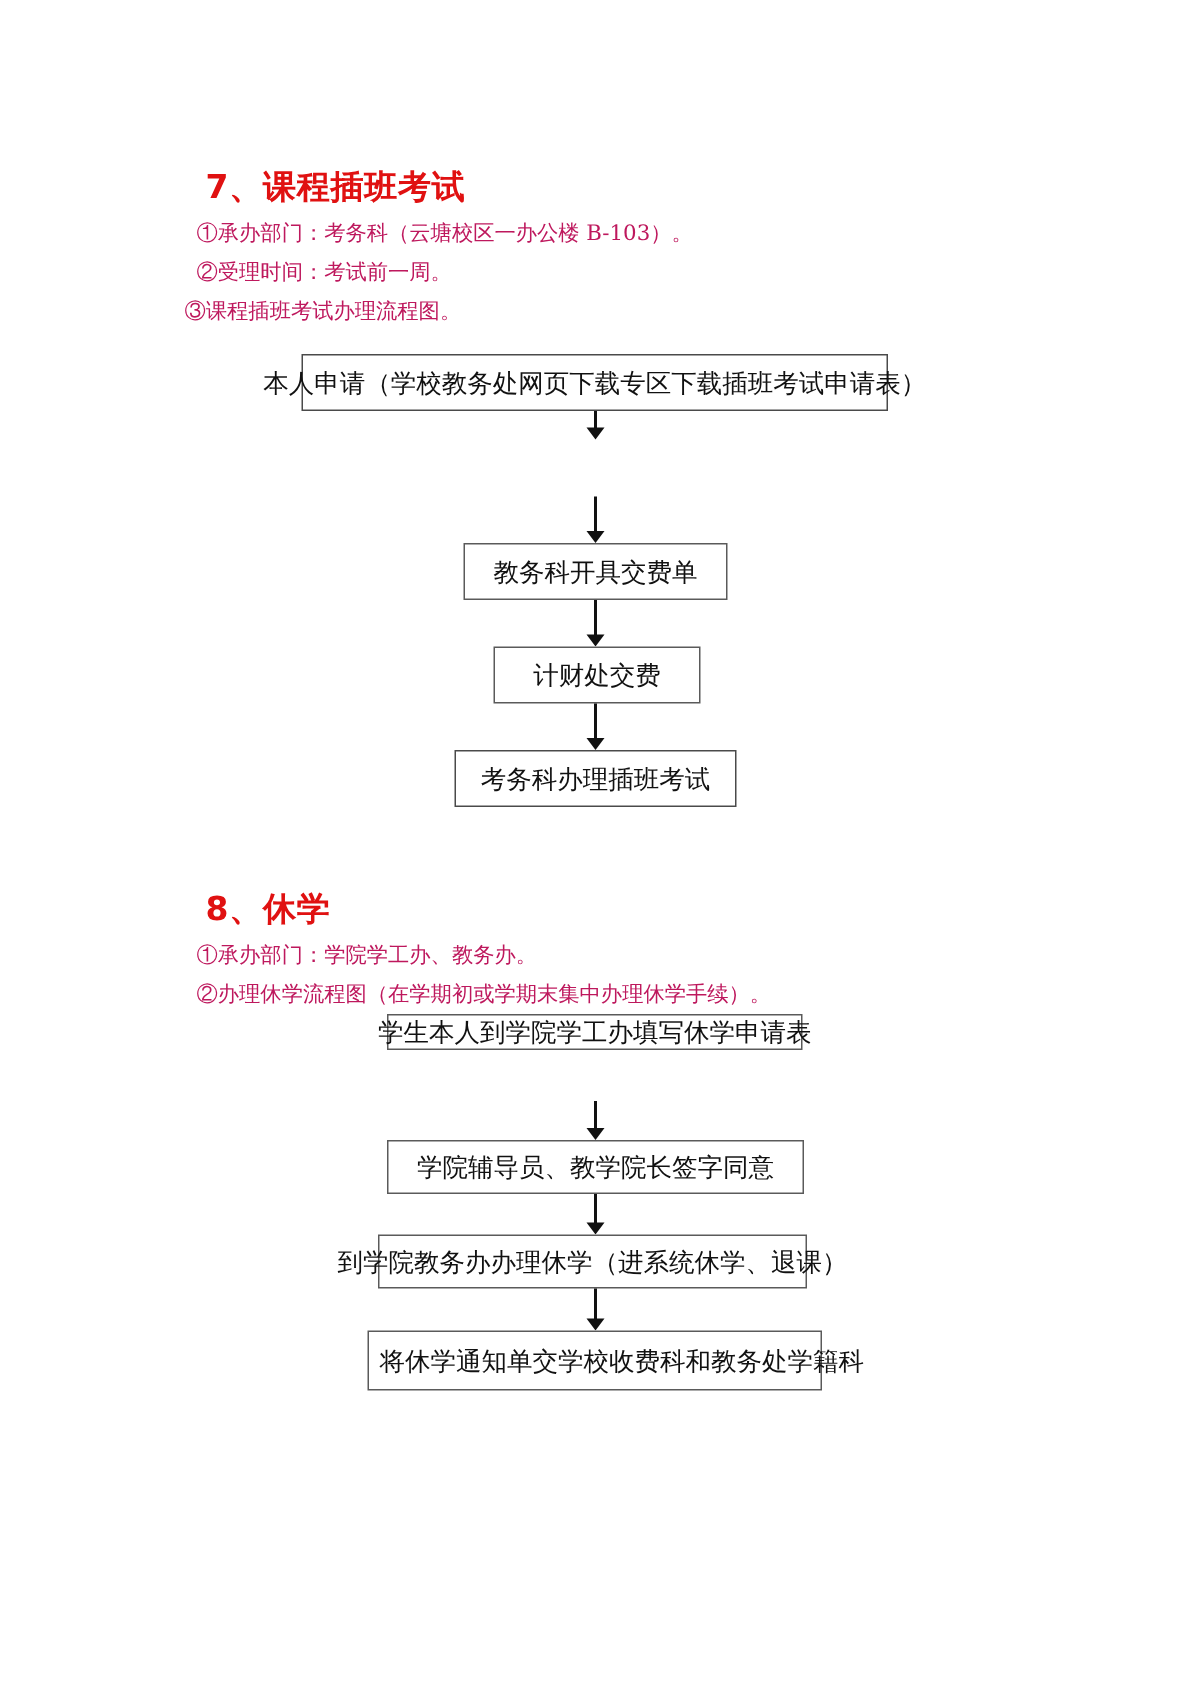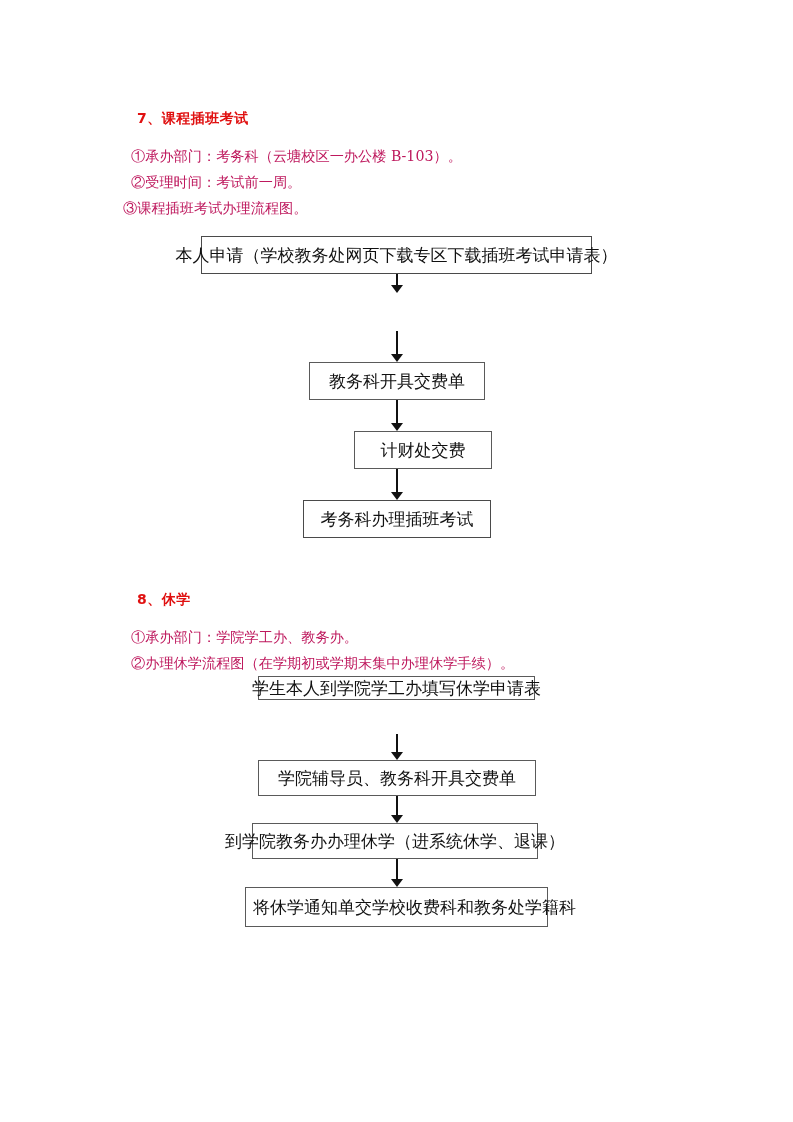--- a/index.html
+++ b/index.html
@@ -20,21 +20,21 @@
     position: absolute;
     left: 0; top: 0;
     width: 793px;
     height: 1122px;
   }
   
   .section-heading {
     position: absolute;
     font-family: "DejaVu Sans", "Liberation Sans", sans-serif;
     font-weight: bold;
-    font-size: 14px;
+    font-size: 22px;
     letter-spacing: 0.5px;
     color: #e01111;
     white-space: nowrap;
   }
   
   .body-line {
     position: absolute;
     font-family: "DejaVu Serif", "Liberation Serif", serif;
     font-size: 14.2px;
     line-height: 1;
@@ -103,42 +103,42 @@
     <div class="head" style="top:23px;"></div>
   </div>
 
   <div class="flow-box" style="left:309px; top:362px; width:176px; height:38px;">教务科开具交费单</div>
 
   <div class="flow-arrow" style="left:390px; top:400px; height:31px;">
     <div class="shaft" style="height:24px;"></div>
     <div class="head" style="top:23px;"></div>
   </div>
 
-  <div class="flow-box" style="left:329px; top:431px; width:138px; height:38px;margin-left:25px;">计财处交费</div>
+  <div class="flow-box" style="left:329px; top:431px; width:138px; height:38px;">计财处交费</div>
 
   <div class="flow-arrow" style="left:390px; top:469px; height:31px;">
     <div class="shaft" style="height:24px;"></div>
     <div class="head" style="top:23px;"></div>
   </div>
 
   <div class="flow-box heavy" style="left:303px; top:500px; width:188px; height:38px;">考务科办理插班考试</div>
 
   <div class="section-heading" style="left:137px; top:591px;">8、休学</div>
 
   <div class="body-line" style="left:131px; top:630px;">①承办部门：学院学工办、教务办。</div>
   <div class="body-line" style="left:131px; top:656px;">②办理休学流程图（在学期初或学期末集中办理休学手续）。</div>
 
   <div class="flow-box" style="left:258px; top:676px; width:277px; height:24px;">学生本人到学院学工办填写休学申请表</div>
 
   <div class="flow-arrow" style="left:390px; top:734px; height:26px;">
     <div class="shaft" style="height:19px;"></div>
     <div class="head" style="top:18px;"></div>
   </div>
 
-  <div class="flow-box" style="left:258px; top:760px; width:278px; height:36px;">学院辅导员、教务科开具交费单</div>
+  <div class="flow-box" style="left:258px; top:760px; width:278px; height:36px;">学院辅导员、教学院长签字同意</div>
 
   <div class="flow-arrow" style="left:390px; top:796px; height:27px;">
     <div class="shaft" style="height:20px;"></div>
     <div class="head" style="top:19px;"></div>
   </div>
 
   <div class="flow-box" style="left:252px; top:823px; width:286px; height:36px;">到学院教务办办理休学（进系统休学、退课）</div>
 
   <div class="flow-arrow" style="left:390px; top:859px; height:28px;">
     <div class="shaft" style="height:21px;"></div>

